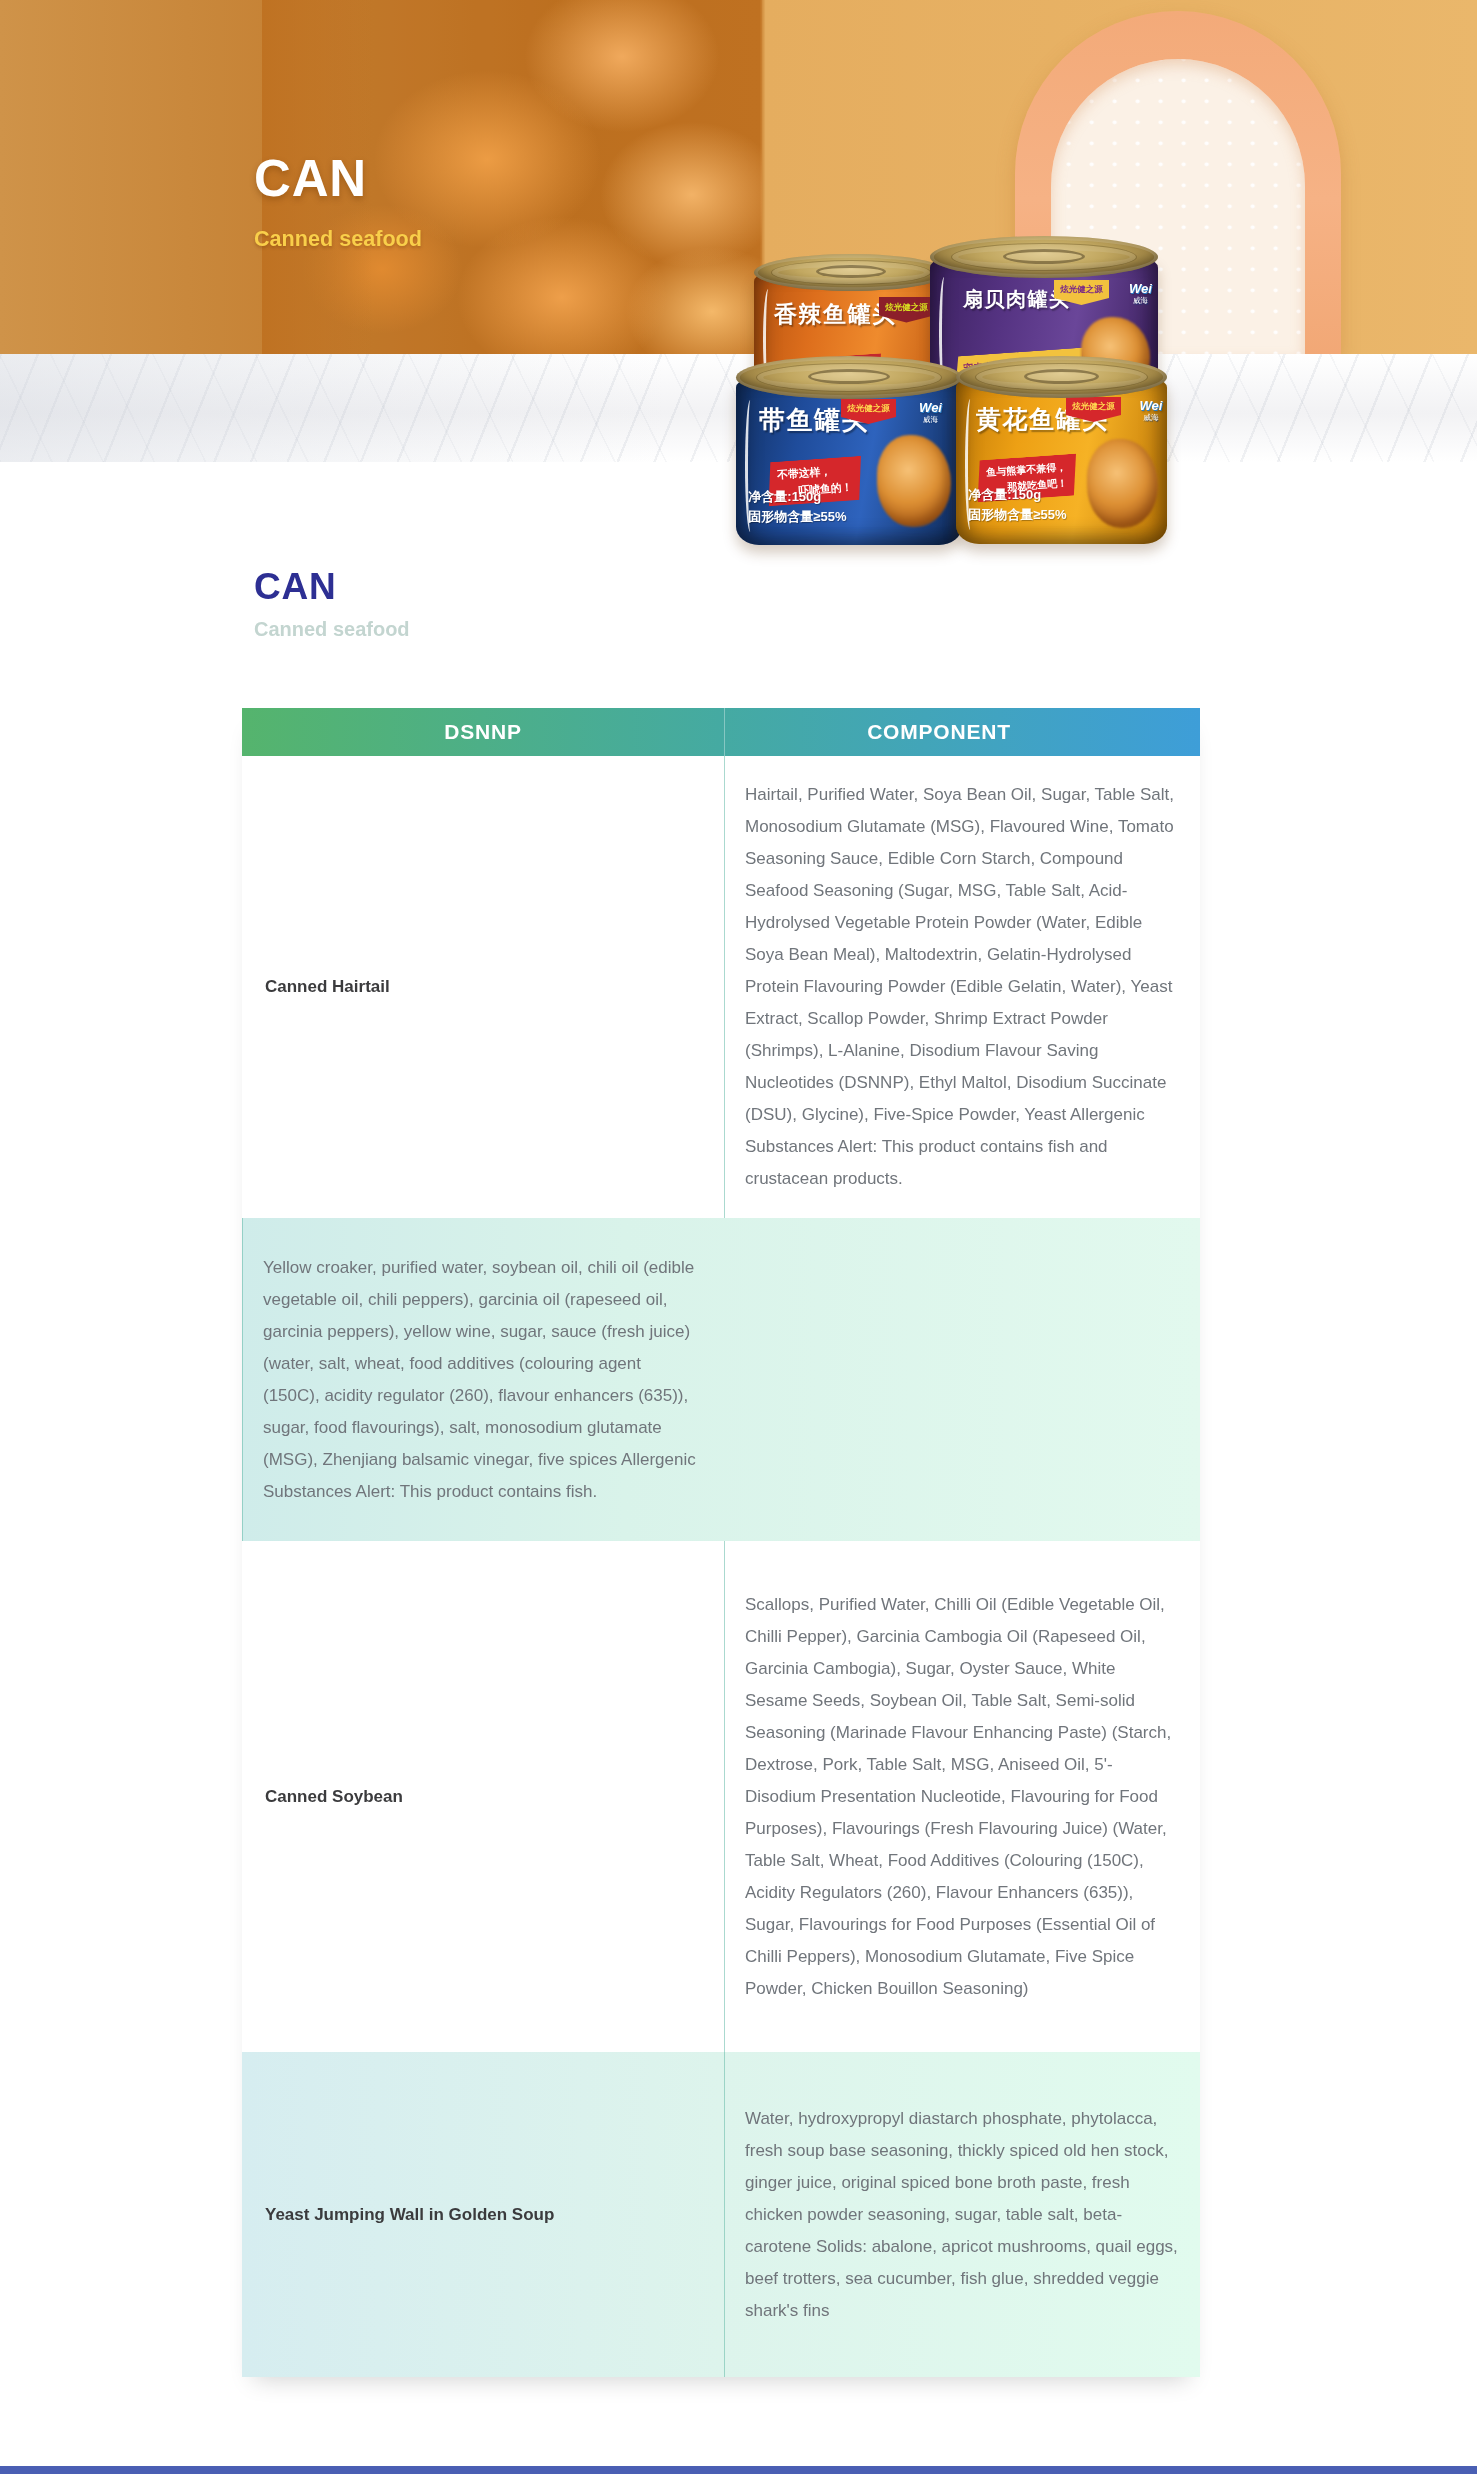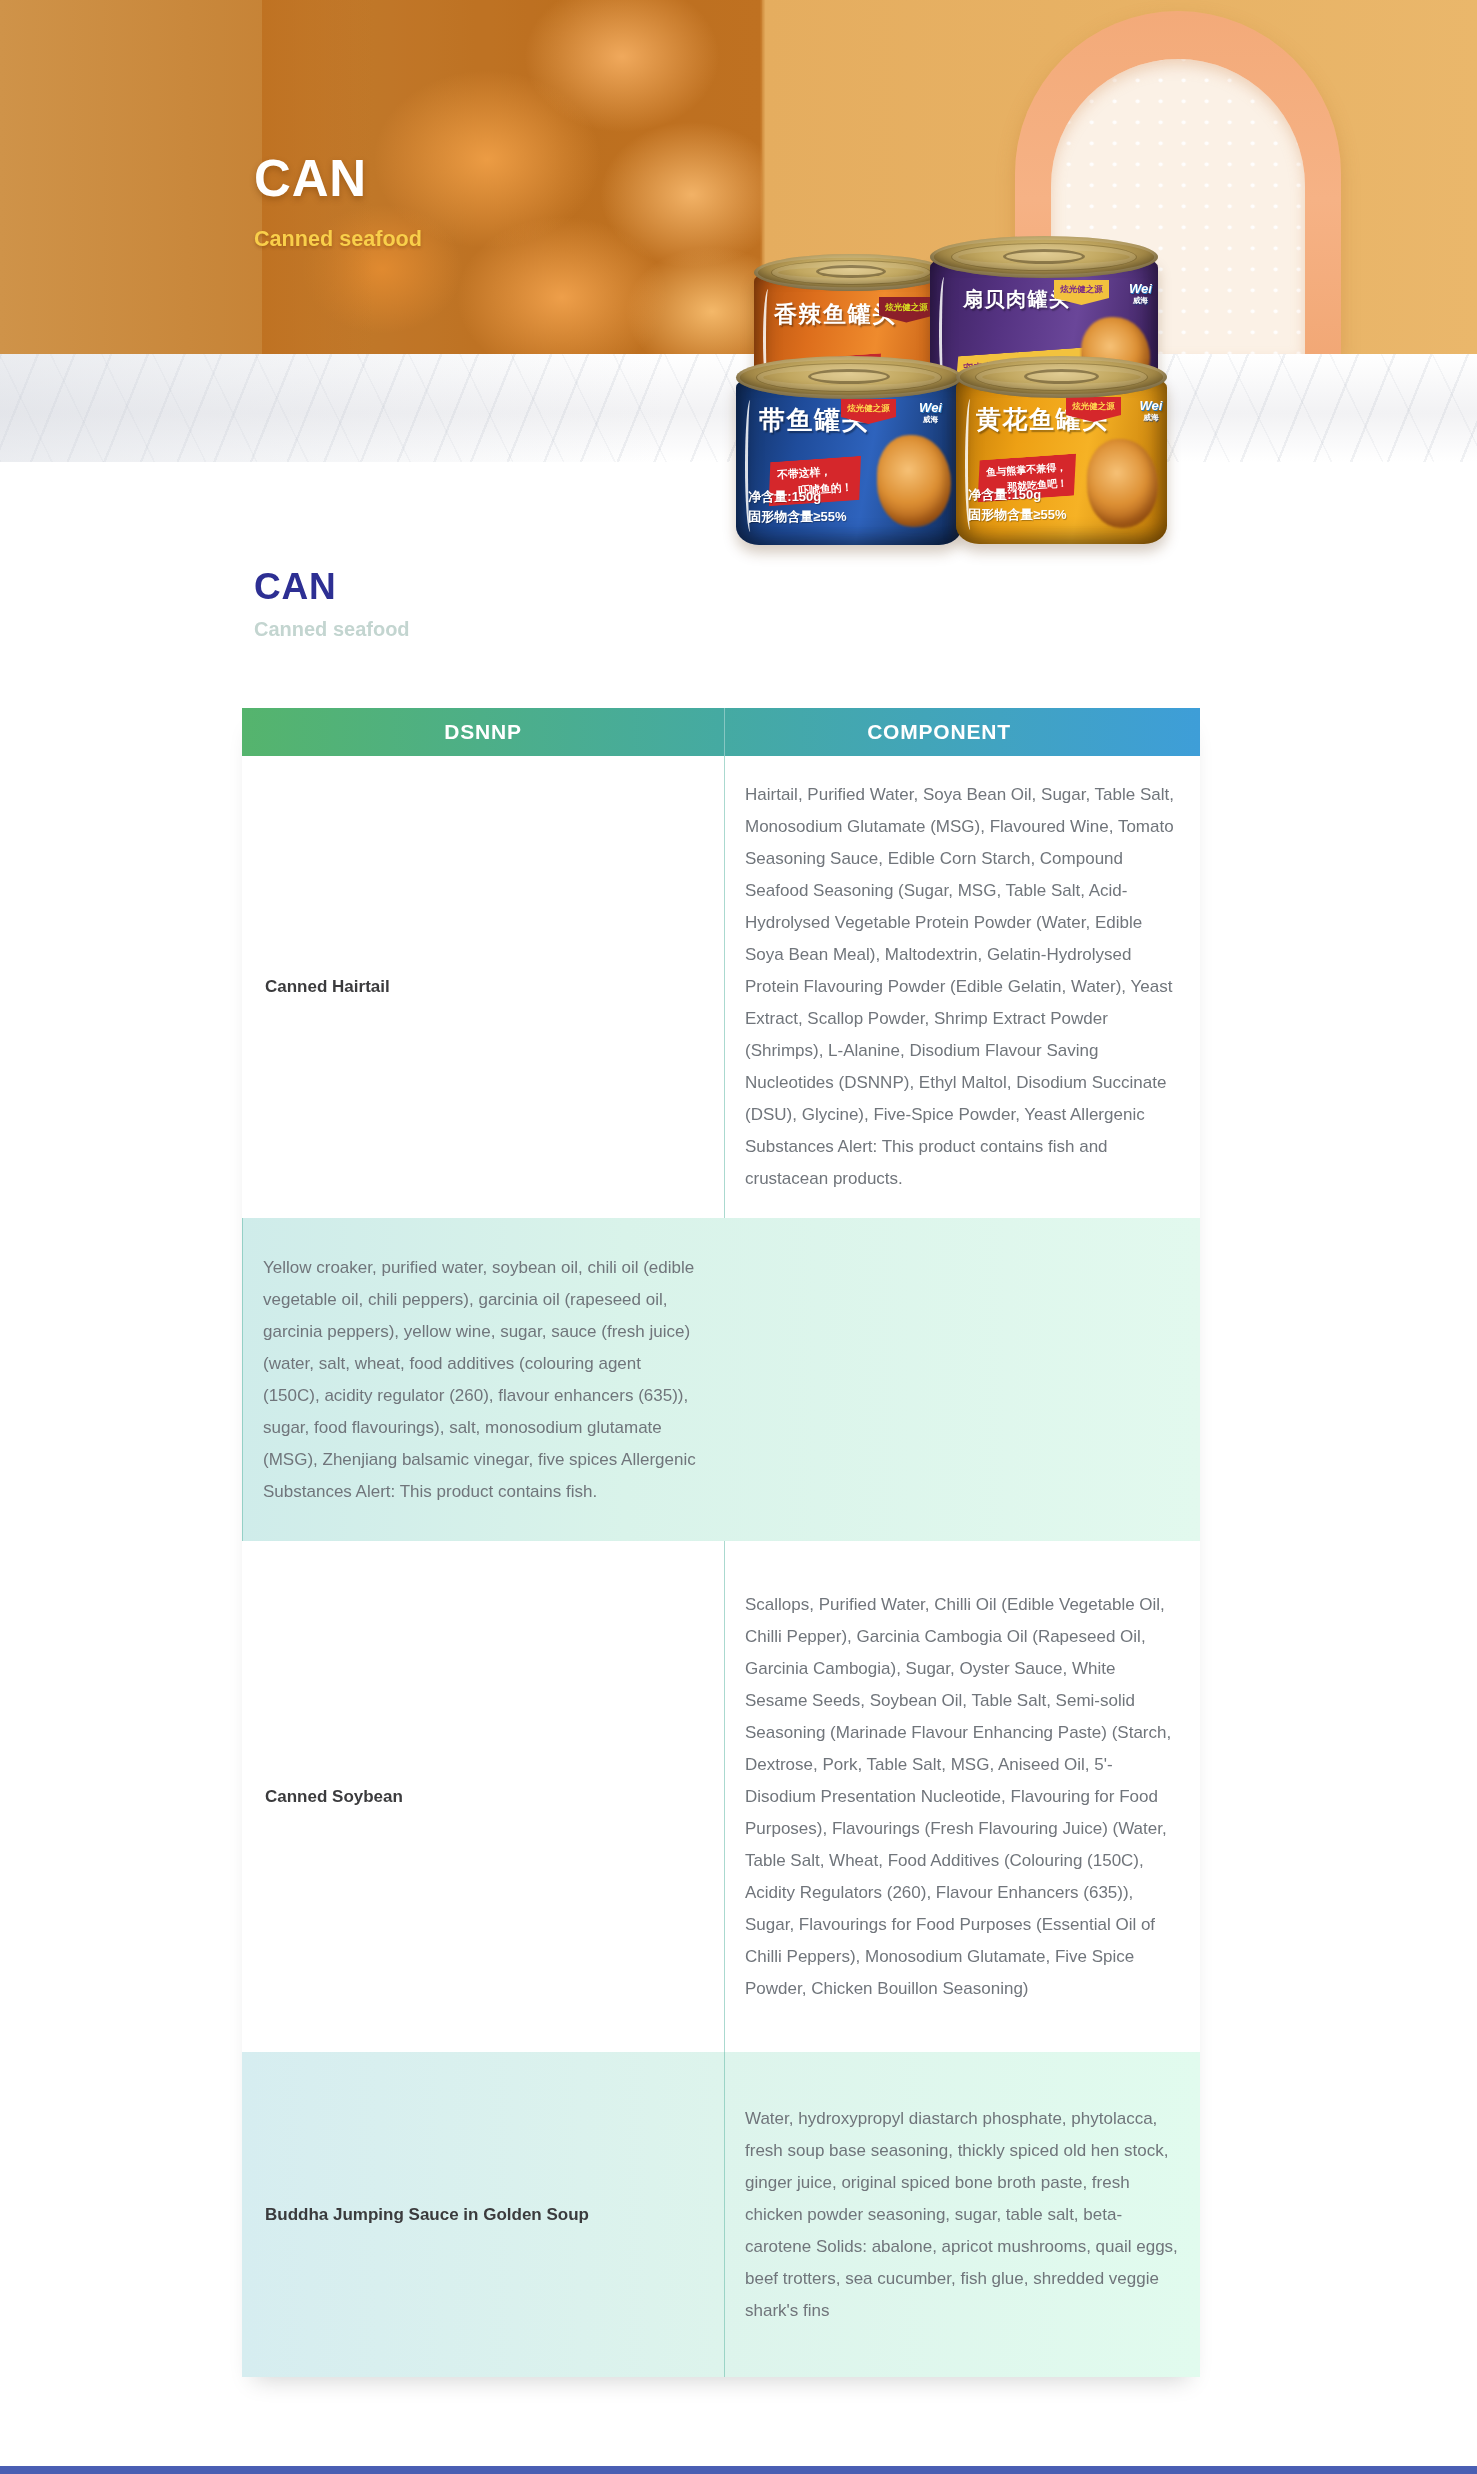--- a/index.html
+++ b/index.html
@@ -96,21 +96,21 @@
   .badge{
     position:absolute;width:49px;text-align:center;z-index:3;
     padding:4.6px 3.1px 10.8px;font-size:8.5px;font-weight:bold;line-height:1.2;
     clip-path:polygon(0 0,100% 0,100% 72%,50% 100%,0 72%);
   }
   .weilogo{position:absolute;z-index:3;text-align:center;}
   .weilogo .wei{
     display:block;font-size:13px;font-weight:bold;font-style:italic;color:#ffffff;
     text-shadow:0.8px 0.8px 0 #2a7fc9,1.5px 1.5px 2.3px rgba(0,0,0,.3);
   }
-  .weilogo .weicn{display:block;font-size:7.7px;font-weight:bold;color:#ffffff;
+  .weilogo .weicn{display:block;font-size:7.7px;font-weight:normal;color:#ffffff;
     text-shadow:0.8px 0.8px 0.8px rgba(20,60,120,.8);}
   .net{
     position:absolute;left:12.3px;bottom:18px;color:#ffffff;font-weight:bold;
     font-size:13px;line-height:1.55;text-shadow:0.8px 0.8px 0.8px rgba(0,0,0,.3);
   }
   .net span{display:block;}
   .food-blob{
     position:absolute;border-radius:45% 55% 50% 50%;filter:blur(0.8px);
     background:radial-gradient(circle at 42% 38%,#f6c176 0%,#dd9034 45%,#b5661c 75%,rgba(181,102,28,0) 100%);
     box-shadow:inset -4.6px -6.2px 10.8px rgba(90,40,5,.4);
@@ -310,21 +310,21 @@
   </div>
 
   <div class="trow row3 row-white">
     <div class="td-name">Canned Soybean</div>
     <div class="td-comp">
       <div>Scallops, Purified Water, Chilli Oil (Edible Vegetable Oil, Chilli Pepper), Garcinia Cambogia Oil (Rapeseed Oil, Garcinia Cambogia), Sugar, Oyster Sauce, White Sesame Seeds, Soybean Oil, Table Salt, Semi-solid Seasoning (Marinade Flavour Enhancing Paste) (Starch, Dextrose, Pork, Table Salt, MSG, Aniseed Oil, 5'-Disodium Presentation Nucleotide, Flavouring for Food Purposes), Flavourings (Fresh Flavouring Juice) (Water, Table Salt, Wheat, Food Additives (Colouring (150C), Acidity Regulators (260), Flavour Enhancers (635)), Sugar, Flavourings for Food Purposes (Essential Oil of Chilli Peppers), Monosodium Glutamate, Five Spice Powder, Chicken Bouillon Seasoning)</div>
     </div>
   </div>
 
   <div class="trow row4 row-mint2">
-    <div class="td-name">Buddha Jumping Sauce in Golden Soup</div>
+    <div class="td-name">Yeast Jumping Wall in Golden Soup</div>
     <div class="td-comp">
       <div>Water, hydroxypropyl diastarch phosphate, phytolacca, fresh soup base seasoning, thickly spiced old hen stock, ginger juice, original spiced bone broth paste, fresh chicken powder seasoning, sugar, table salt, beta-carotene Solids: abalone, apricot mushrooms, quail eggs, beef trotters, sea cucumber, fish glue, shredded veggie shark's fins</div>
     </div>
   </div>
 </div>
 
 <div class="bottom-bar"></div>
 
 
 </body></html>

